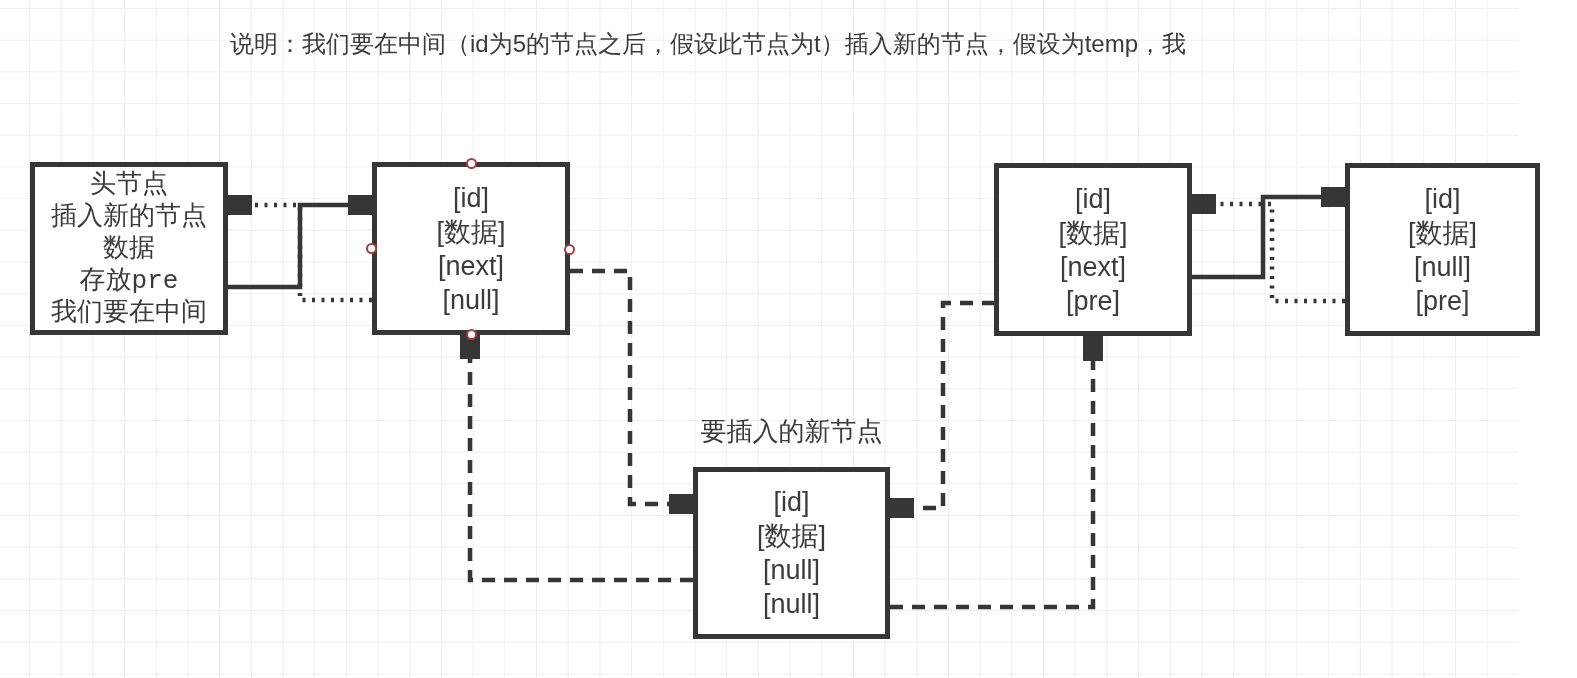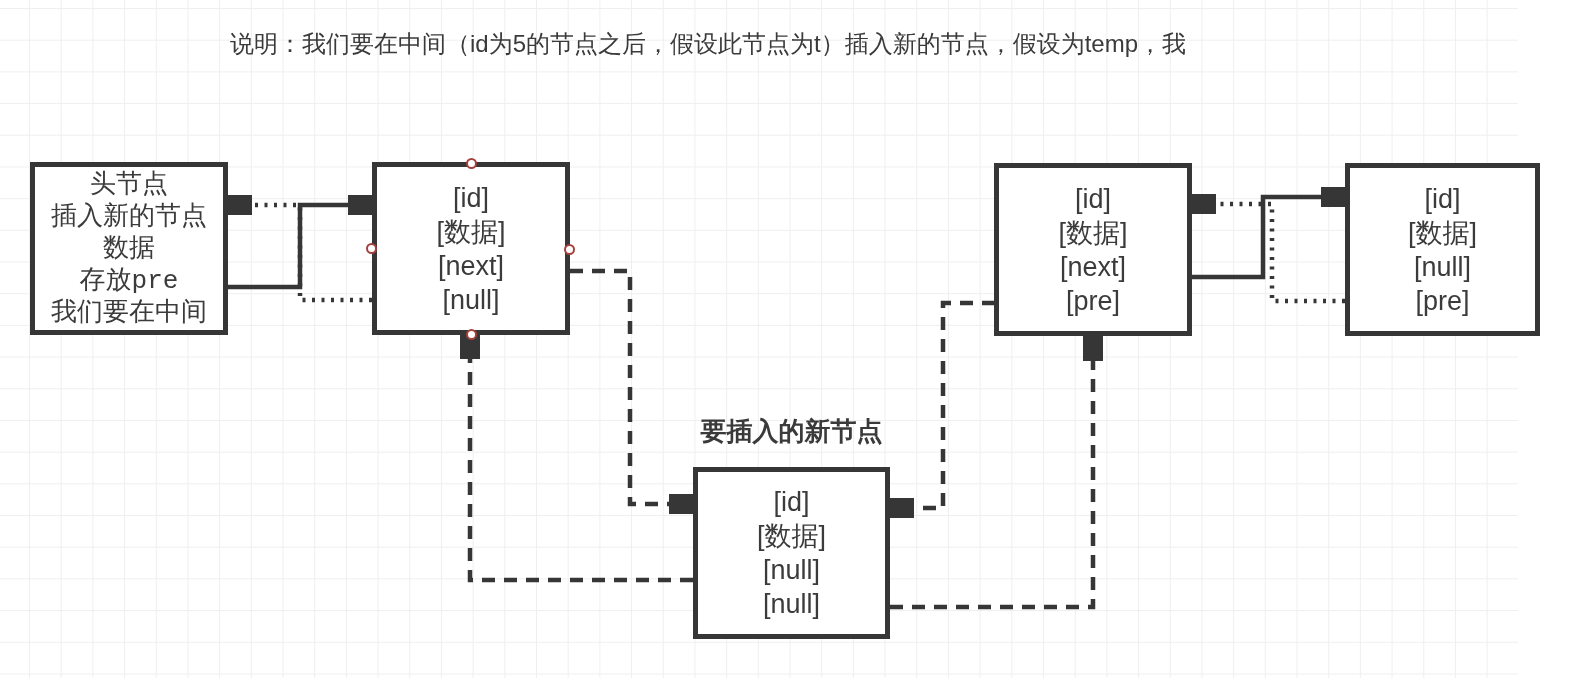--- a/index.html
+++ b/index.html
@@ -26,21 +26,21 @@
     display:flex;flex-direction:column;justify-content:center;align-items:center;
     color:#3b3b3b;font-size:27px;line-height:34px;text-align:center;
   }
   .node.head{line-height:32px;font-size:26px;font-family:Liberation Mono, monospace;}
   .note{
     position:absolute;left:230px;top:28px;z-index:2;
     color:#3a3a3a;font-size:24px;line-height:32.5px;white-space:nowrap;
   }
   .new-node-label{
     position:absolute;left:673px;top:414px;width:237px;z-index:2;
-    color:#3a3a3a;font-size:26px;text-align:center;white-space:nowrap;font-weight:bold;
+    color:#3a3a3a;font-size:26px;text-align:center;white-space:nowrap;
   }
   .cp{
     position:absolute;z-index:4;width:7px;height:7px;border-radius:50%;
     border:2px solid #a3413c;background:#ffffff;
   }
 </style>
 </head>
 <body>
 
 <div class="canvas">

